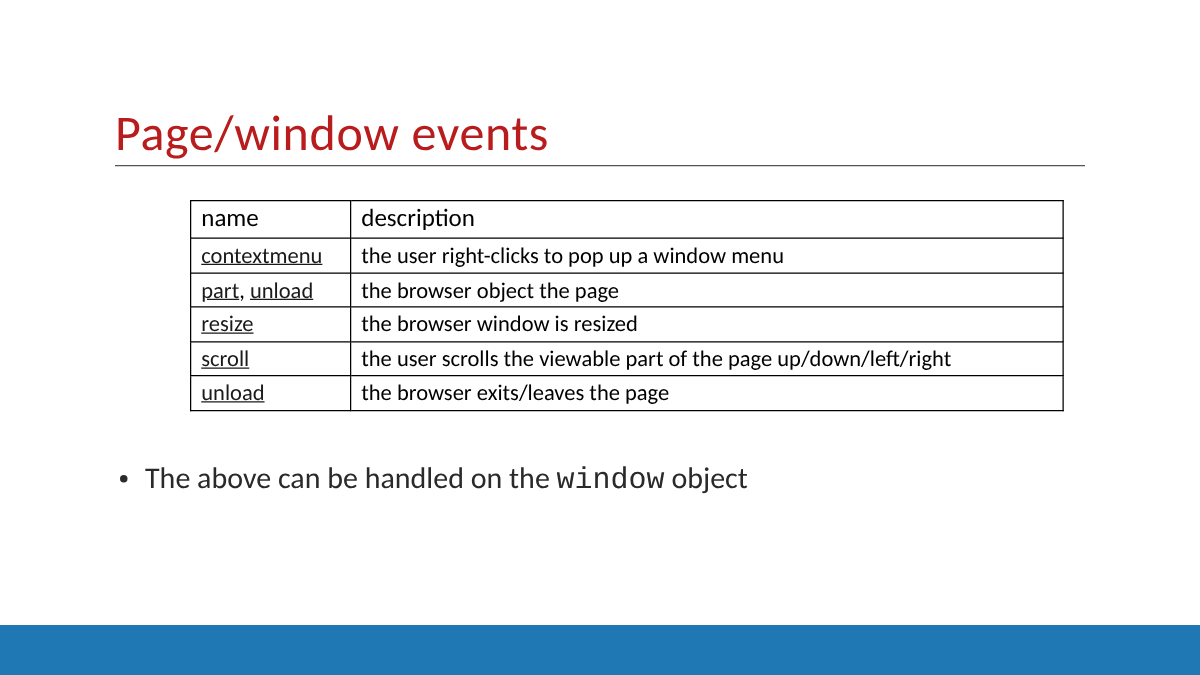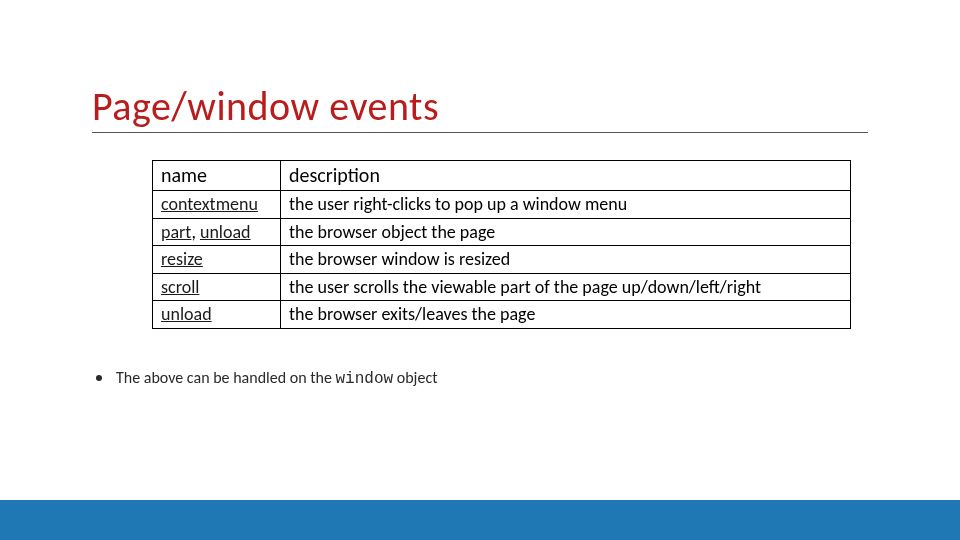--- a/index.html
+++ b/index.html
@@ -6,21 +6,21 @@
     html, body { width: 960px; height: 540px; background: #fff; font-family: Calibri, 'Segoe UI', sans-serif; }
     .slide { position: relative; width: 960px; height: 540px; }
     .title { position: absolute; top: 82px; left: 92px; font-size: 40px; font-weight: 300; color: #b91c1c; letter-spacing: 0.5px; }
     .underline { position: absolute; top: 132px; left: 92px; width: 776px; height: 1px; background: #555; }
     .table { position: absolute; top: 160px; left: 152px; border-collapse: collapse; }
     .table td, .table th { border: 1.5px solid #000; padding: 2px 8px; font-size: 18px; text-align: left; vertical-align: middle; line-height: 1.25; }
     .table th { font-weight: 400; font-size: 20px; }
     .table td.name-col { width: 128px; }
     .table td.desc-col { width: 570px; }
     .link { color: #1a1a1a; text-decoration: underline; cursor: pointer; }
-    .bullet-row { position: absolute; top: 368px; left: 96px; font-size: 16px; color: #2a2a2a; }
+    .bullet-row { position: absolute; top: 368px; left: 96px; font-size: 24px; color: #2a2a2a; }
     .bullet-dot { display: inline-block; width: 6px; height: 6px; background: #2a2a2a; border-radius: 50%; vertical-align: middle; margin-right: 14px; margin-bottom: 3px; }
     .code { font-family: Consolas, 'Courier New', monospace; }
     .footer { position: absolute; bottom: 0; left: 0; width: 960px; height: 40px; background: #1f77b4; }
     .sep { }
   </style>
 </head>
 <body>
 
 <div class="slide">
   <div class="title">Page/window events</div>

